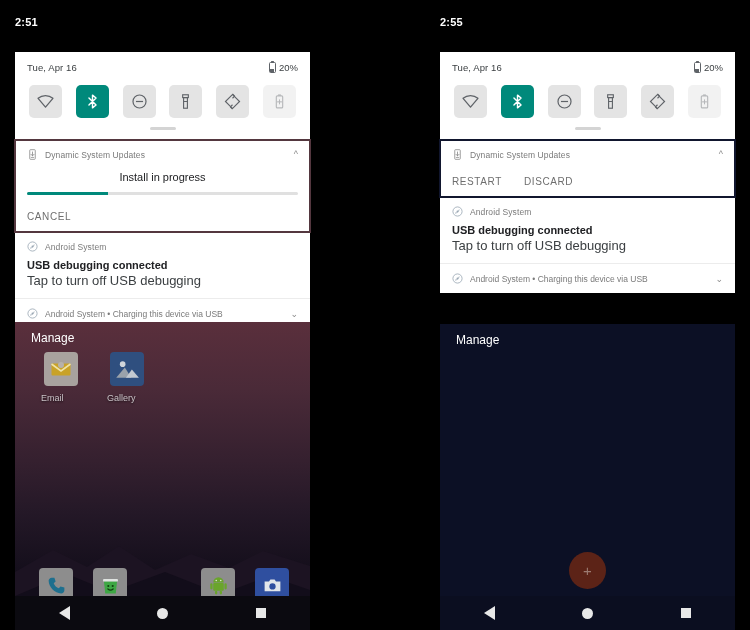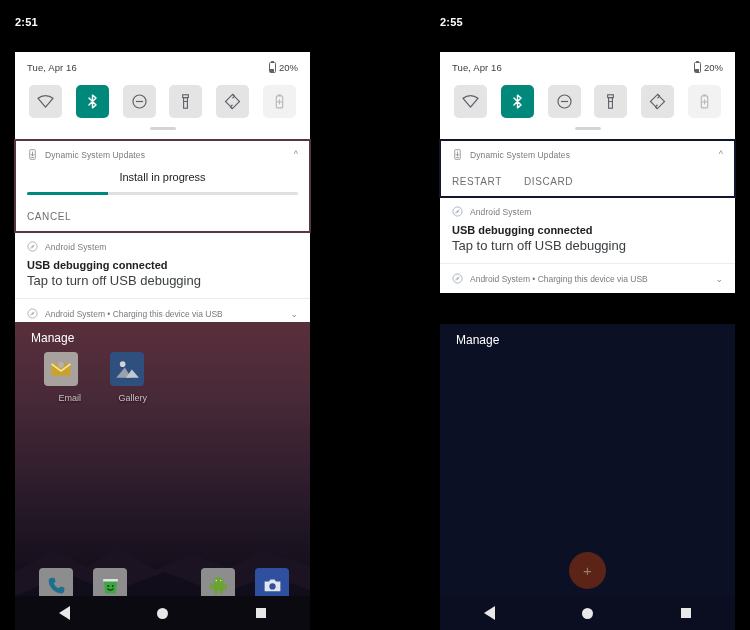--- a/index.html
+++ b/index.html
@@ -115,21 +115,21 @@
 
   
   .home {
     position: absolute; left: 0; width: 295px;
     background:
       linear-gradient(180deg,#5a2f3c 0%, #4a2a38 22%, #35202f 45%, #241827 62%, #150f1c 80%, #0c0a14 100%);
   }
   .mountains { position: absolute; left: 0; bottom: 0; width: 295px; height: 120px; }
 
   .app-grid { position: absolute; top: 30px; left: 26px; display: flex; gap: 26px; }
-  .app { width: 40px; text-align: right; }
+  .app { width: 40px; text-align: left; }
   .app-icon {
     width: 34px; height: 34px; border-radius: 4px; margin: 0 auto;
     display: flex; align-items: center; justify-content: center;
   }
   .app-label {
     font-size: 9px; color: #c9c2c6; margin-top: 7px;
     text-shadow: 0 1px 2px rgba(0,0,0,.6);
   }
 
   .dock { position: absolute; bottom: 28px; left: 0; width: 295px; height: 34px; }

